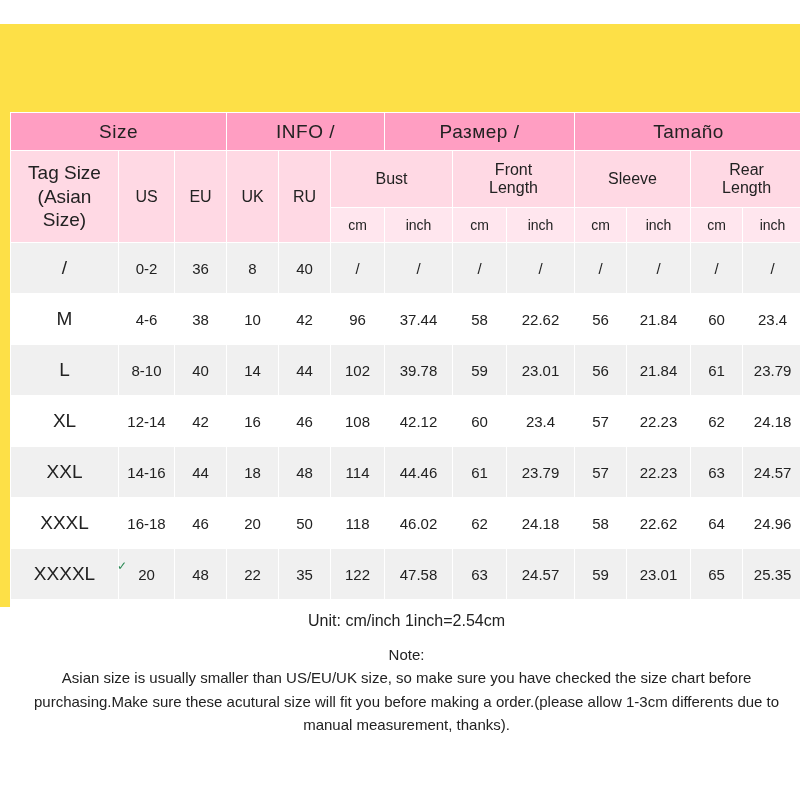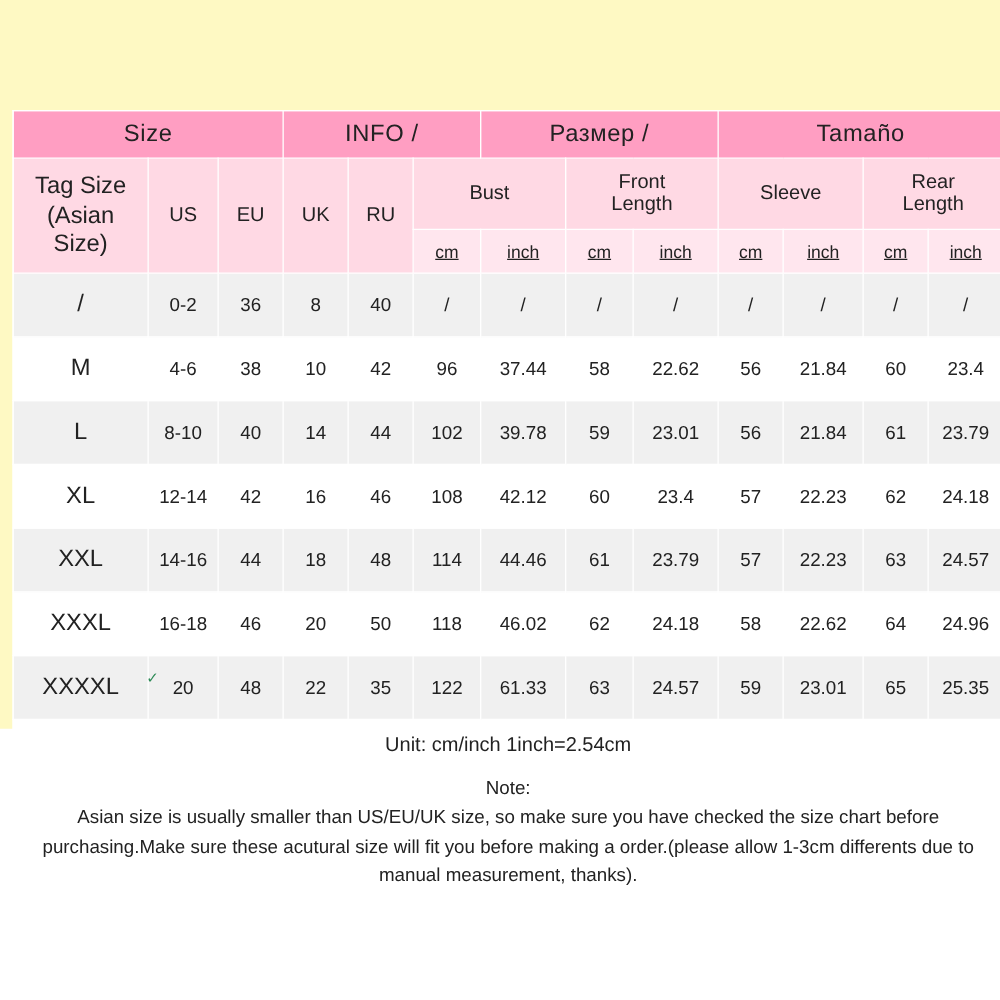--- a/index.html
+++ b/index.html
@@ -7,21 +7,22 @@
     padding: 0;
     background: #ffffff;
     width: 800px;
     height: 800px;
     font-family: "Liberation Sans", sans-serif;
   }
   #root {
     position: relative;
     width: 800px;
     height: 583px;
-    background: #fef9c3;
+    background: #fde047;
+    margin-top: 24px;
   }
   .chart-wrap {
     position: absolute;
     left: 10px;
     top: 88px;
     width: 780px;
   }
   table.size-chart {
     border-collapse: collapse;
     table-layout: fixed;
@@ -50,21 +51,20 @@
   .hdr {
     background: #ffd9e4;
     font-size: 16px;
     font-weight: bold;
     color: #1d1d1d;
   }
   .hdr-sub {
     background: #ffe6ee;
     font-size: 14px;
     color: #1d1d1d;
-    text-decoration: underline;
   }
   .tagsize-cell {
     background: #ffd9e4;
     font-size: 19px;
     font-weight: bold;
     line-height: 1.25;
   }
 
   
   tr.row-odd td { background: #f0f0f0; }
@@ -263,21 +263,21 @@
         <td class="c-num">24.96</td>
       </tr>
 
       <tr class="row-odd">
         <td class="c-tag">XXXXL</td>
         <td class="c-num">20</td>
         <td class="c-num">48</td>
         <td class="c-num">22</td>
         <td class="c-num">35</td>
         <td class="c-num">122</td>
-        <td class="c-num">61.33</td>
+        <td class="c-num">47.58</td>
         <td class="c-num">63</td>
         <td class="c-num">24.57</td>
         <td class="c-num">59</td>
         <td class="c-num">23.01</td>
         <td class="c-num">65</td>
         <td class="c-num">25.35</td>
       </tr>
 
       <tr>
         <td class="footer-unit" colspan="13">Unit: cm/inch 1inch=2.54cm</td>

